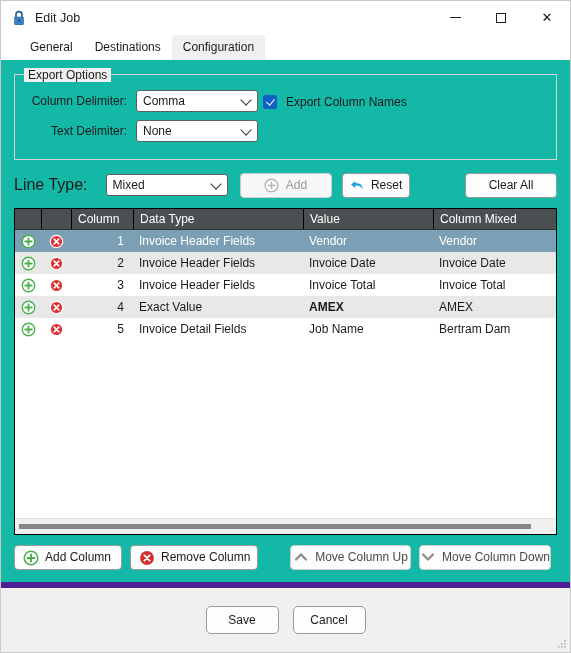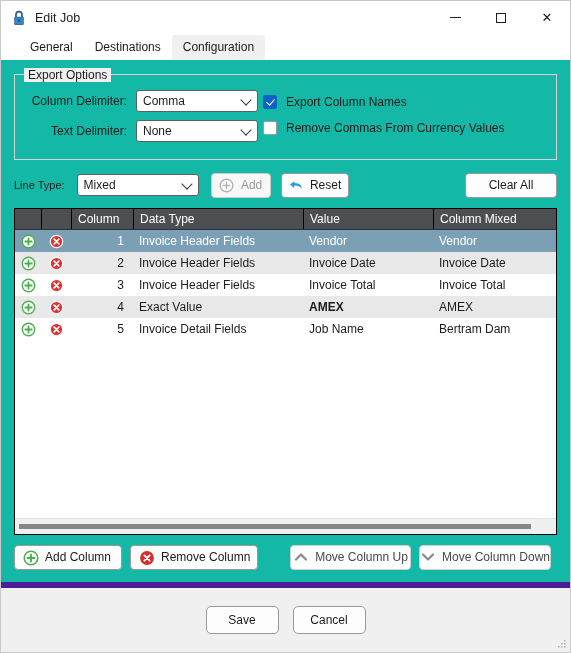--- a/index.html
+++ b/index.html
@@ -228,22 +228,22 @@
   .check-label { font-size: 12px; color: #1b1b1b; }
 
   
   .linetype-bar {
     display: flex;
     align-items: center;
     margin-top: 12px;
     height: 26px;
   }
   .lt-label {
-    font-size: 11px;
-    margin-right: 12px;
+    font-size: 16px;
+    margin-right: 18px;
     color: #1b1b1b;
   }
   .btn {
     height: 25px;
     border: 1px solid #9a9a9a;
     background: #fdfdfd;
     border-radius: 4px;
     display: inline-flex;
     align-items: center;
     justify-content: center;
@@ -253,21 +253,21 @@
     box-sizing: border-box;
     padding: 0 12px;
     gap: 7px;
     white-space: nowrap;
   }
   .btn.disabled {
     color: #9b9b9b;
     border-color: #cccccc;
     background: #f7f7f7;
   }
-  .btn-add { margin-left: 12px; width: 60px; }
+  .btn-add { margin-left: 12px; width: 92px; }
   .btn-reset { margin-left: 10px; width: 68px; }
   .btn-clearall { margin-left: auto; width: 92px; }
 
   .ico { width: 15px; height: 15px; display: block; flex: 0 0 auto; }
 
   
   .grid-wrap {
     margin-top: 10px;
     border: 1px solid #000000;
     background: #ffffff;
@@ -454,24 +454,20 @@
             <div class="combo">
               <span class="cval">None</span>
               <span class="carrow"></span>
             </div>
           </div>
         </div>
         <div class="opt-right">
           <div class="check-line">
             <span class="cbox checked"></span>
             <span class="check-label">Export Column Names</span>
-          </div>
-          <div class="check-line">
-            <span class="cbox"></span>
-            <span class="check-label">Remove Commas From Currency Values</span>
           </div>
         </div>
       </div>
     </div>
 
     <div class="linetype-bar">
       <span class="lt-label">Line Type:</span>
       <div class="combo">
         <span class="cval">Mixed</span>
         <span class="carrow"></span>

